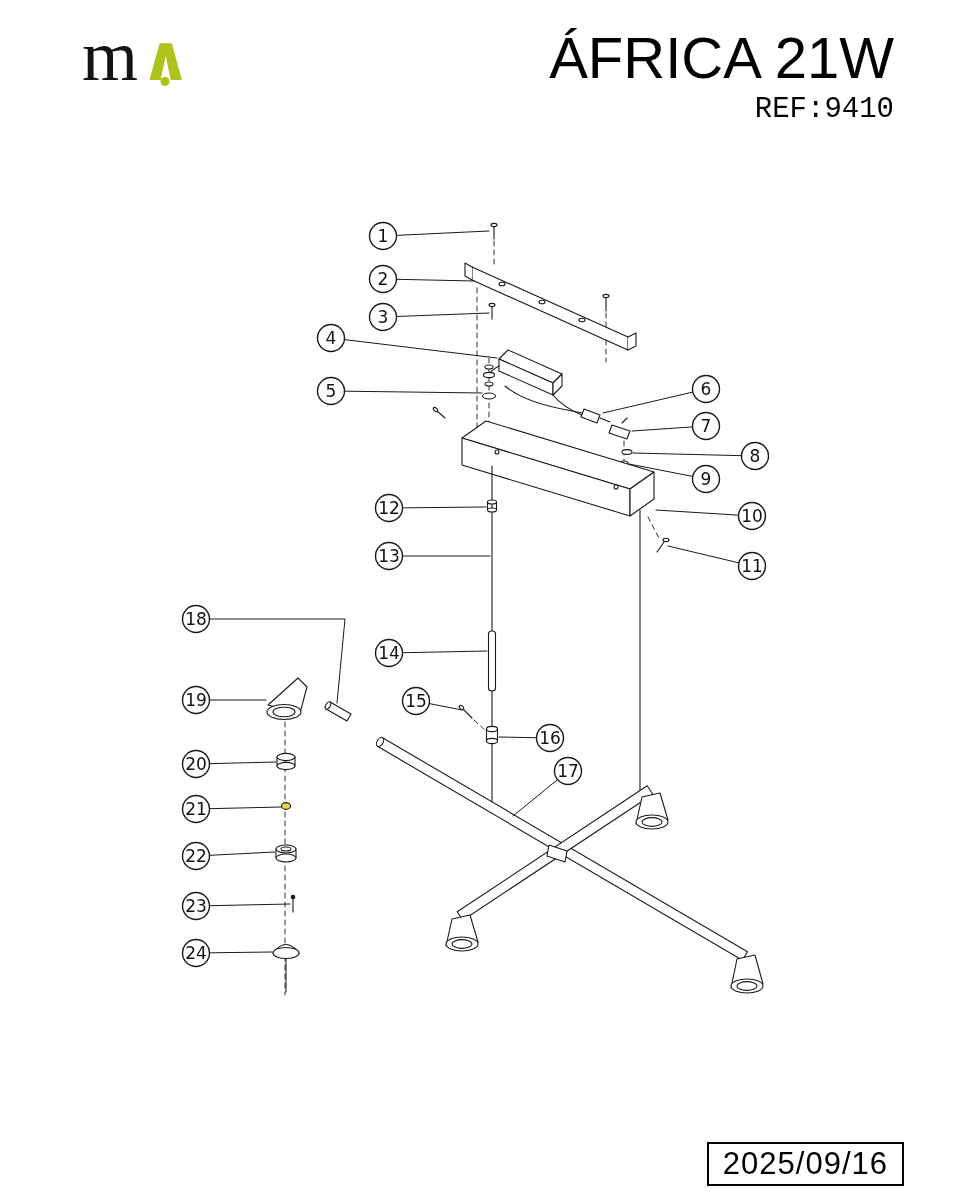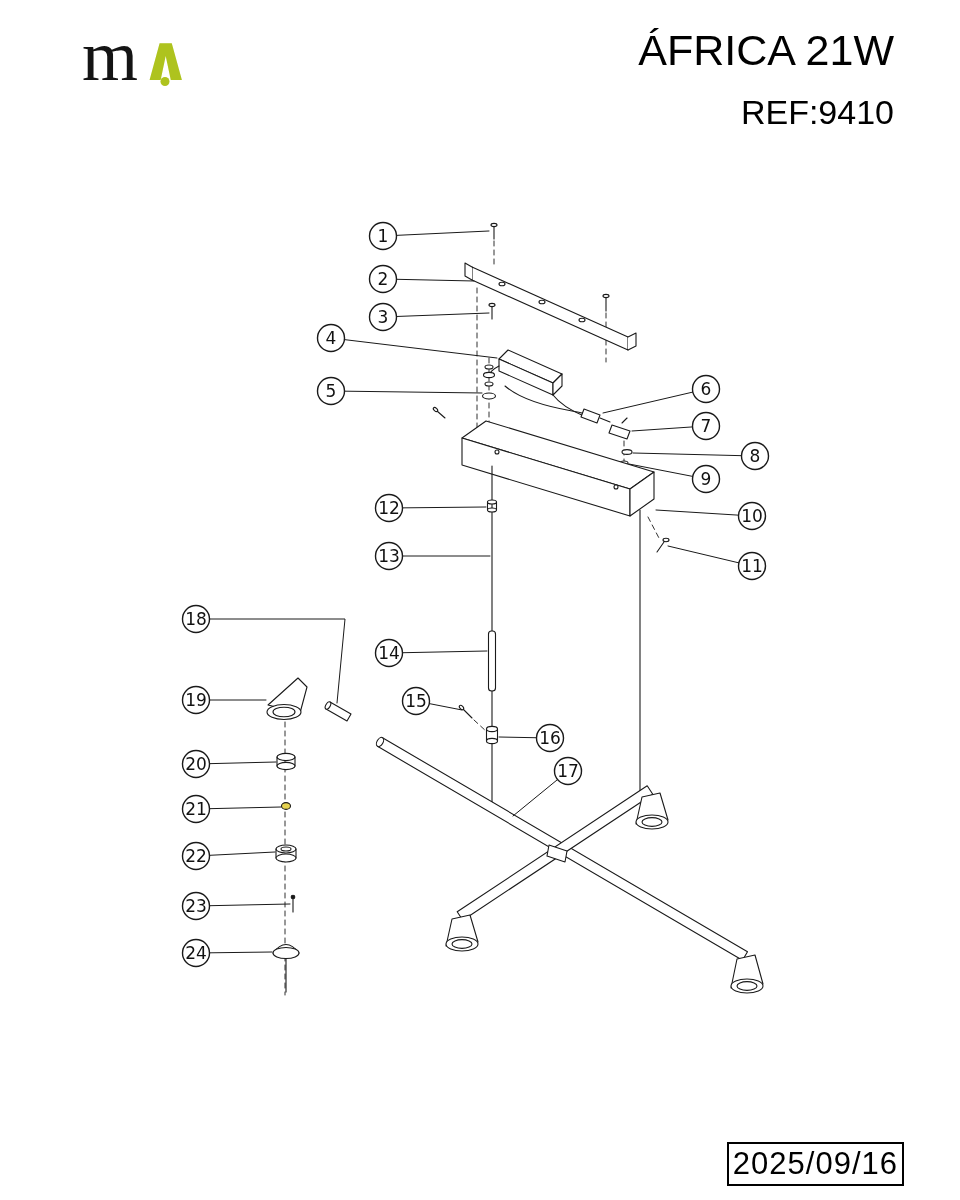--- a/index.html
+++ b/index.html
@@ -7,25 +7,25 @@
         font-family:"Liberation Sans",sans-serif;color:#000;}
   .diagram-svg{position:absolute;left:0;top:0;width:960px;height:1200px;}
   
   .logo{position:absolute;left:82px;top:20px;font-family:"Liberation Serif",serif;
         font-size:72px;line-height:1;color:#141414;letter-spacing:-1px;display:flex;align-items:baseline;}
   .caret-wrap{position:relative;display:inline-block;padding:0 3px;}
   .caret{color:var(--accent,#aec31e);font-family:"DejaVu Sans",sans-serif;font-size:0.88em;font-weight:bold;}
   .caret-dot{position:absolute;left:50%;bottom:6px;transform:translateX(-50%);
              width:9px;height:9px;border-radius:50%;background:var(--accent,#aec31e);}
   .title-block{position:absolute;right:66px;top:28px;text-align:right;}
-  .product-title{font-size:43px;line-height:1.05;}
-  .product-ref{font-size:34px;margin-top:20px;}
+  .product-title{font-size:58px;line-height:1.05;}
+  .product-ref{font-size:29px;margin-top:4px;font-family:Liberation Mono, monospace;}
   
   .date-box{position:absolute;right:56px;bottom:14px;border:2px solid #000;
-            padding:2px 4px;font-size:31px;letter-spacing:1px;}
+            padding:2px 14px;font-size:31px;letter-spacing:1px;}
 </style>
 </head>
 <body>
 
 <div class="page">
 
   <div class="logo">
     <span>m</span>
       <span class="caret-wrap"><span class="caret">∧</span><span class="caret-dot"></span></span>
   </div>

